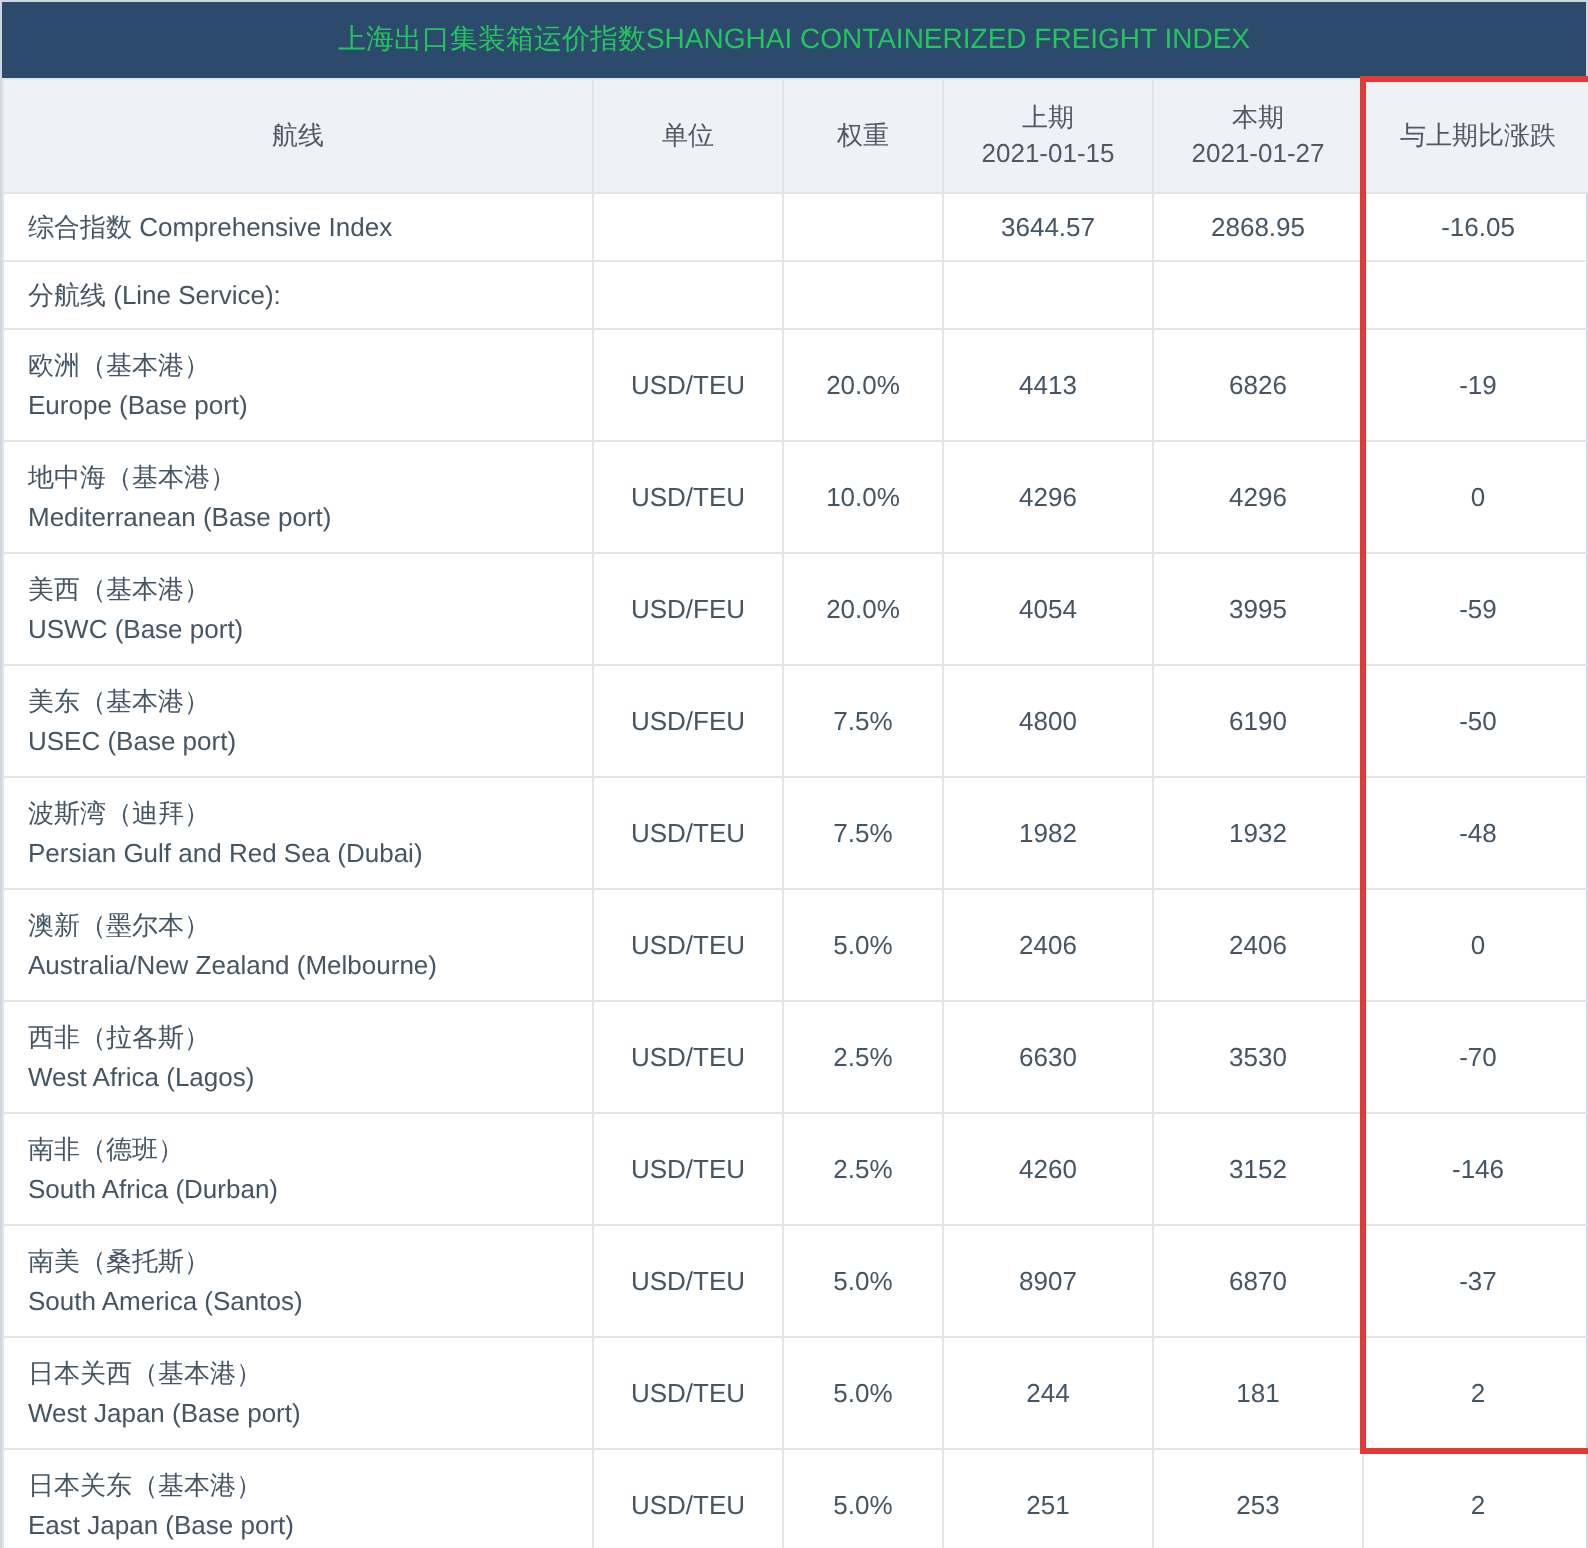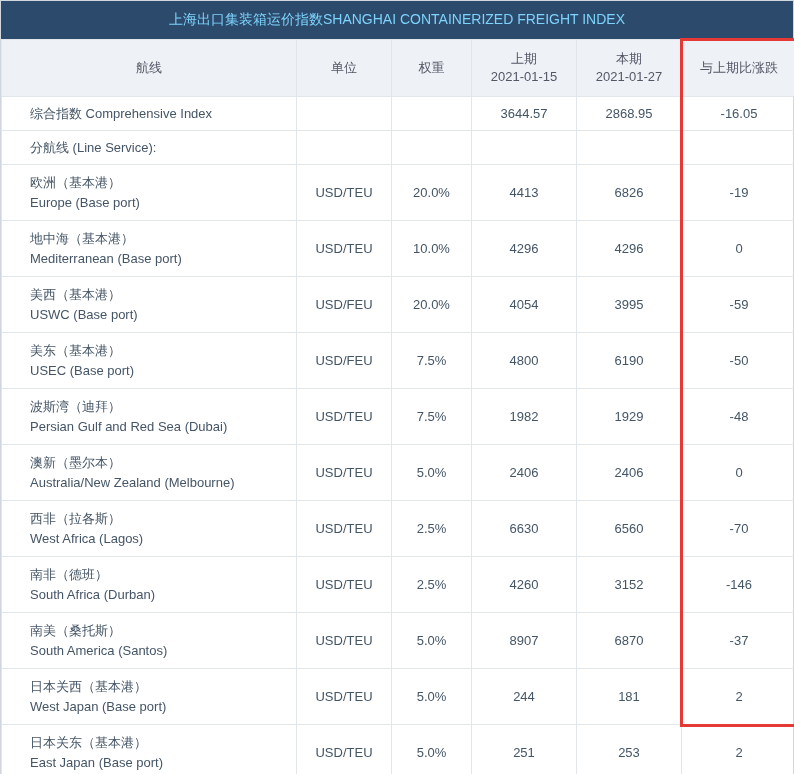--- a/index.html
+++ b/index.html
@@ -7,21 +7,21 @@
     font-family: Arial, "Microsoft YaHei", sans-serif;
     background: #fff;
     width: 794px;
   }
   .container {
     width: 794px;
     border: 1px solid #d0d7de;
   }
   .title-bar {
     background: #2c4a6b;
-    color: #7dd3fc;
+    color: #22c55e;
     text-align: center;
     font-size: 14px;
     padding: 10px 0;
     font-weight: normal;
   }
   table {
     width: 100%;
     border-collapse: collapse;
     table-layout: fixed;
   }
@@ -35,21 +35,21 @@
   th {
     background: #eef2f6;
     color: #556;
     font-weight: normal;
     text-align: center;
     padding: 10px 4px;
     line-height: 1.4;
   }
   td.route {
     text-align: left;
-    padding-left: 28px;
+    padding-left: 12px;
     line-height: 1.5;
   }
   td.num, td.unit { text-align: center; }
   .highlight-col {
     outline: 3px solid #e53935;
     outline-offset: -2px;
     pointer-events: none;
     position: absolute;
   }
   .table-wrapper { position: relative; }
@@ -141,37 +141,37 @@
             <td class="num">7.5%</td>
             <td class="num">4800</td>
             <td class="num">6190</td>
             <td class="num">-50</td>
           </tr>
           <tr>
             <td class="route">波斯湾（迪拜）<br>Persian Gulf and Red Sea (Dubai)</td>
             <td class="unit">USD/TEU</td>
             <td class="num">7.5%</td>
             <td class="num">1982</td>
-            <td class="num">1929</td>
+            <td class="num">1932</td>
             <td class="num">-48</td>
           </tr>
           <tr>
             <td class="route">澳新（墨尔本）<br>Australia/New Zealand (Melbourne)</td>
             <td class="unit">USD/TEU</td>
             <td class="num">5.0%</td>
             <td class="num">2406</td>
             <td class="num">2406</td>
             <td class="num">0</td>
           </tr>
           <tr>
             <td class="route">西非（拉各斯）<br>West Africa (Lagos)</td>
             <td class="unit">USD/TEU</td>
             <td class="num">2.5%</td>
             <td class="num">6630</td>
-            <td class="num">6560</td>
+            <td class="num">3530</td>
             <td class="num">-70</td>
           </tr>
           <tr>
             <td class="route">南非（德班）<br>South Africa (Durban)</td>
             <td class="unit">USD/TEU</td>
             <td class="num">2.5%</td>
             <td class="num">4260</td>
             <td class="num">3152</td>
             <td class="num">-146</td>
           </tr>

